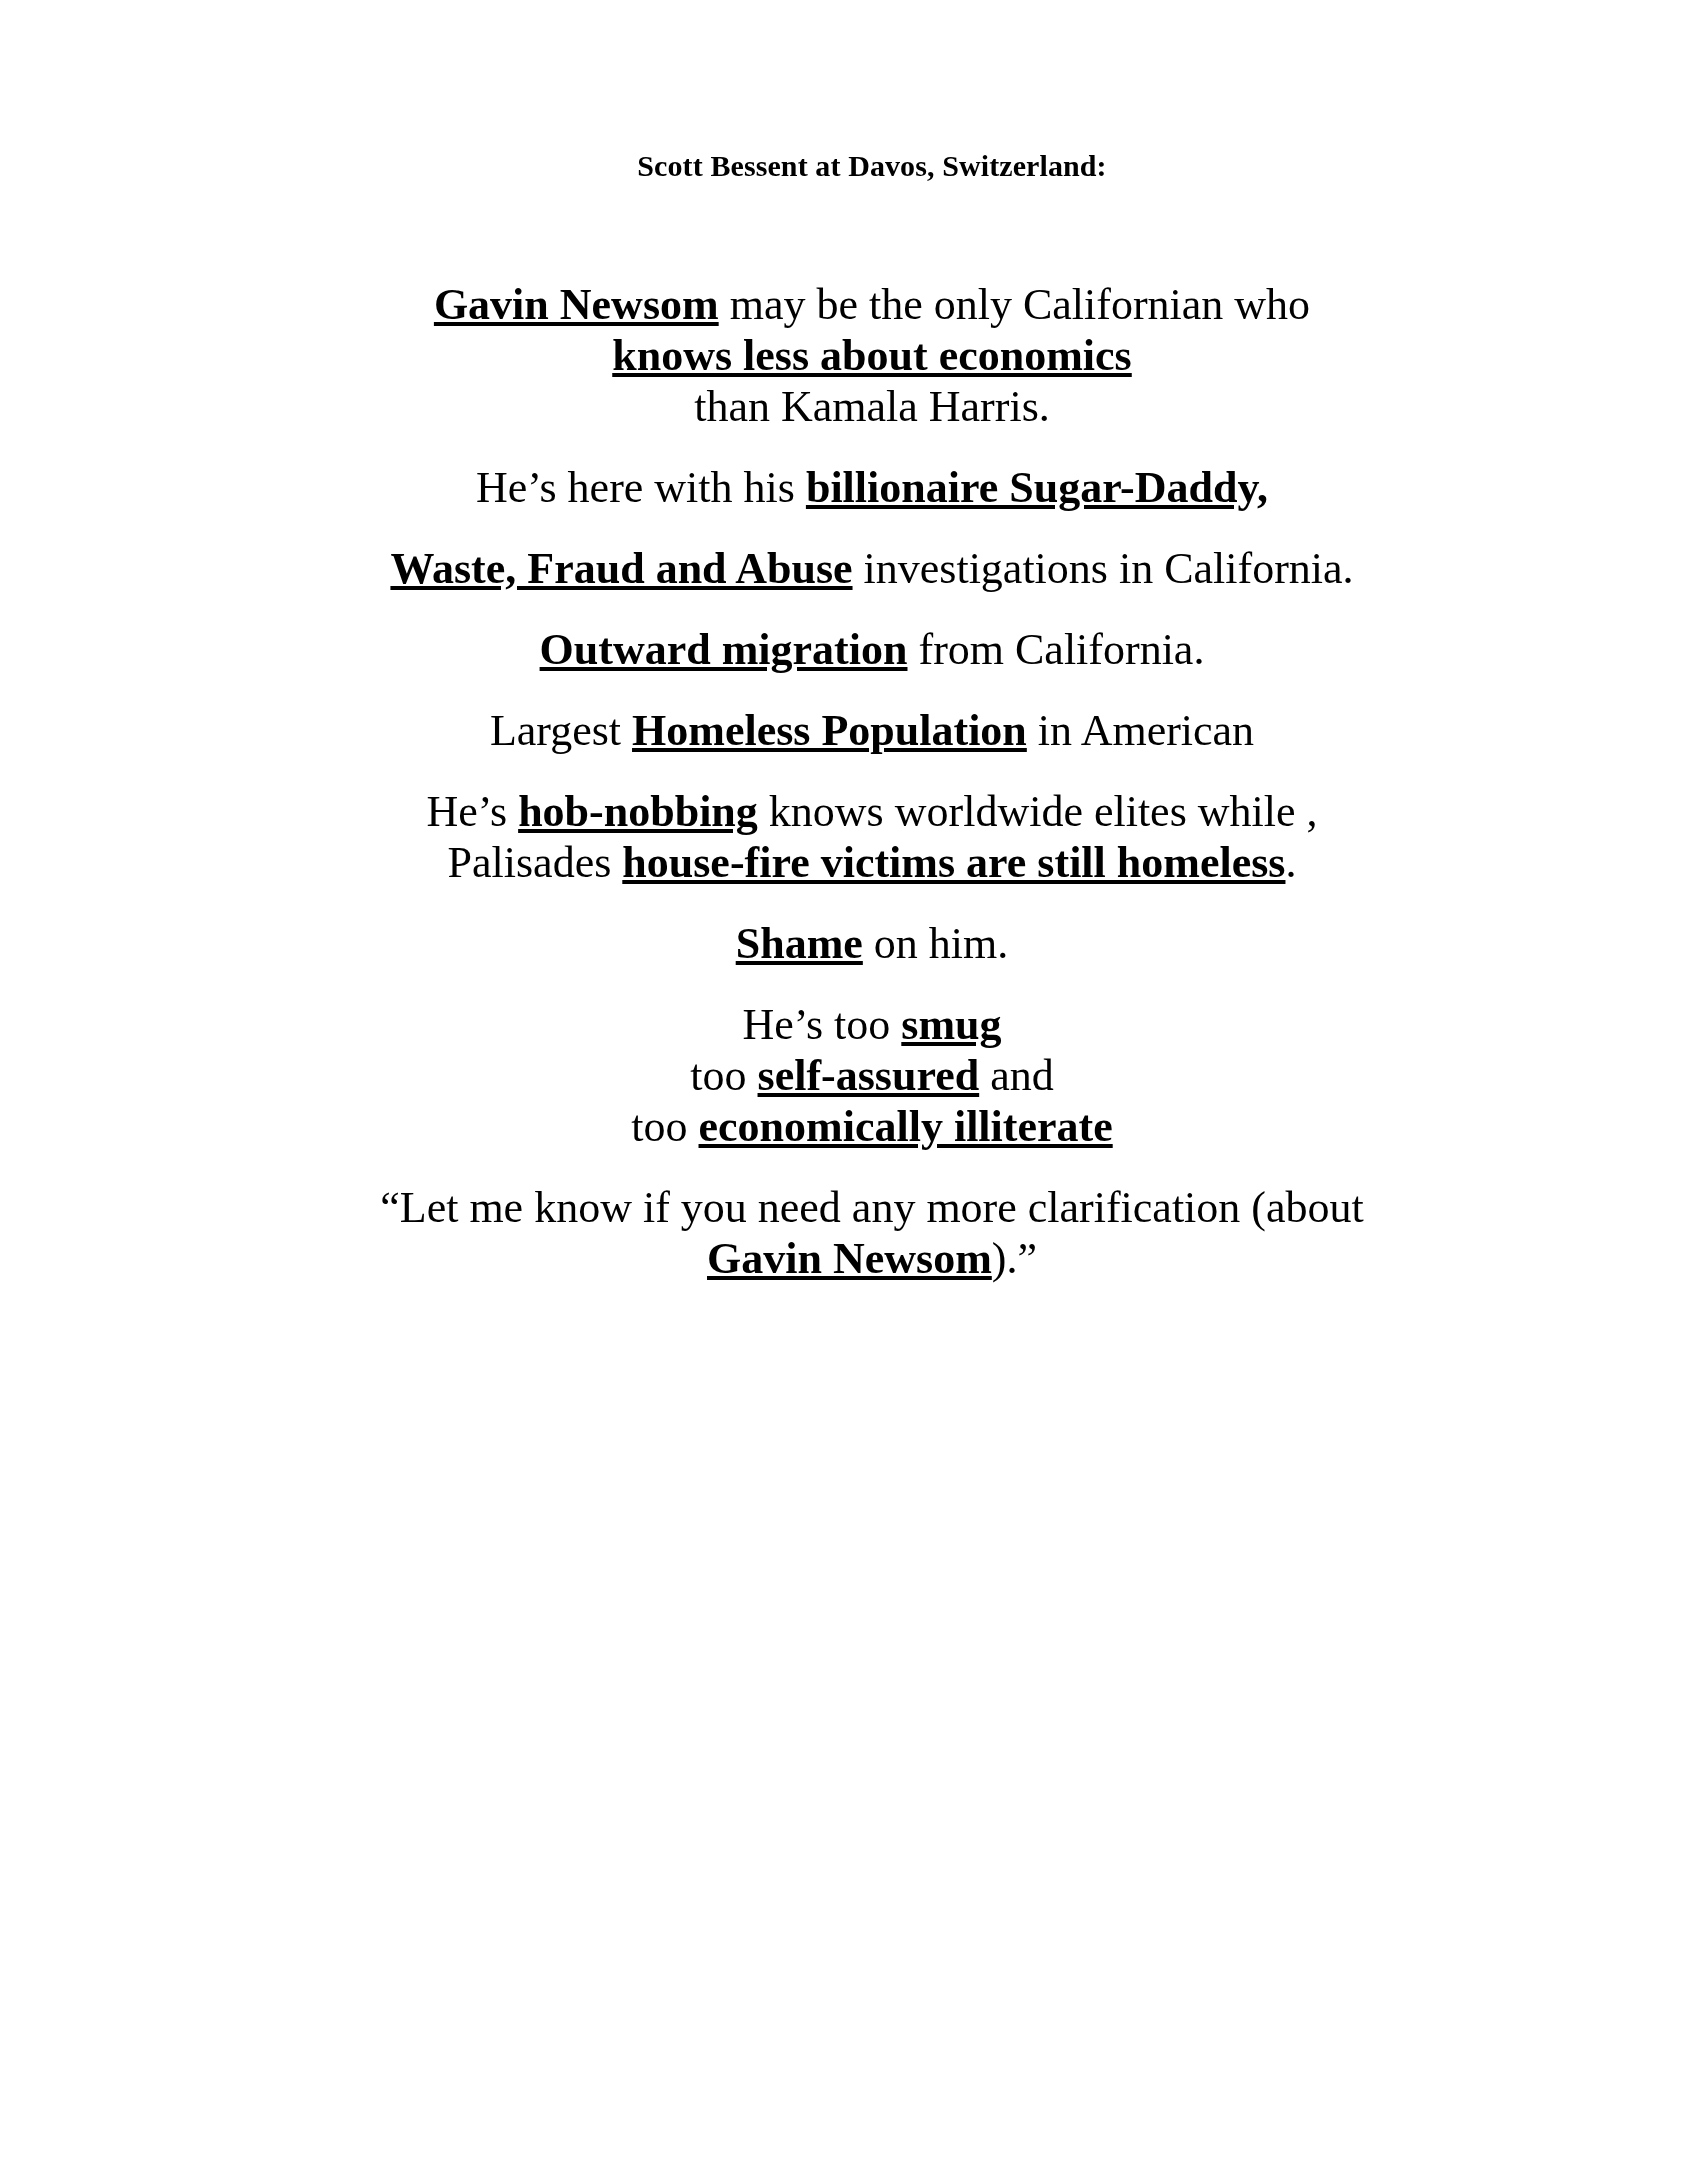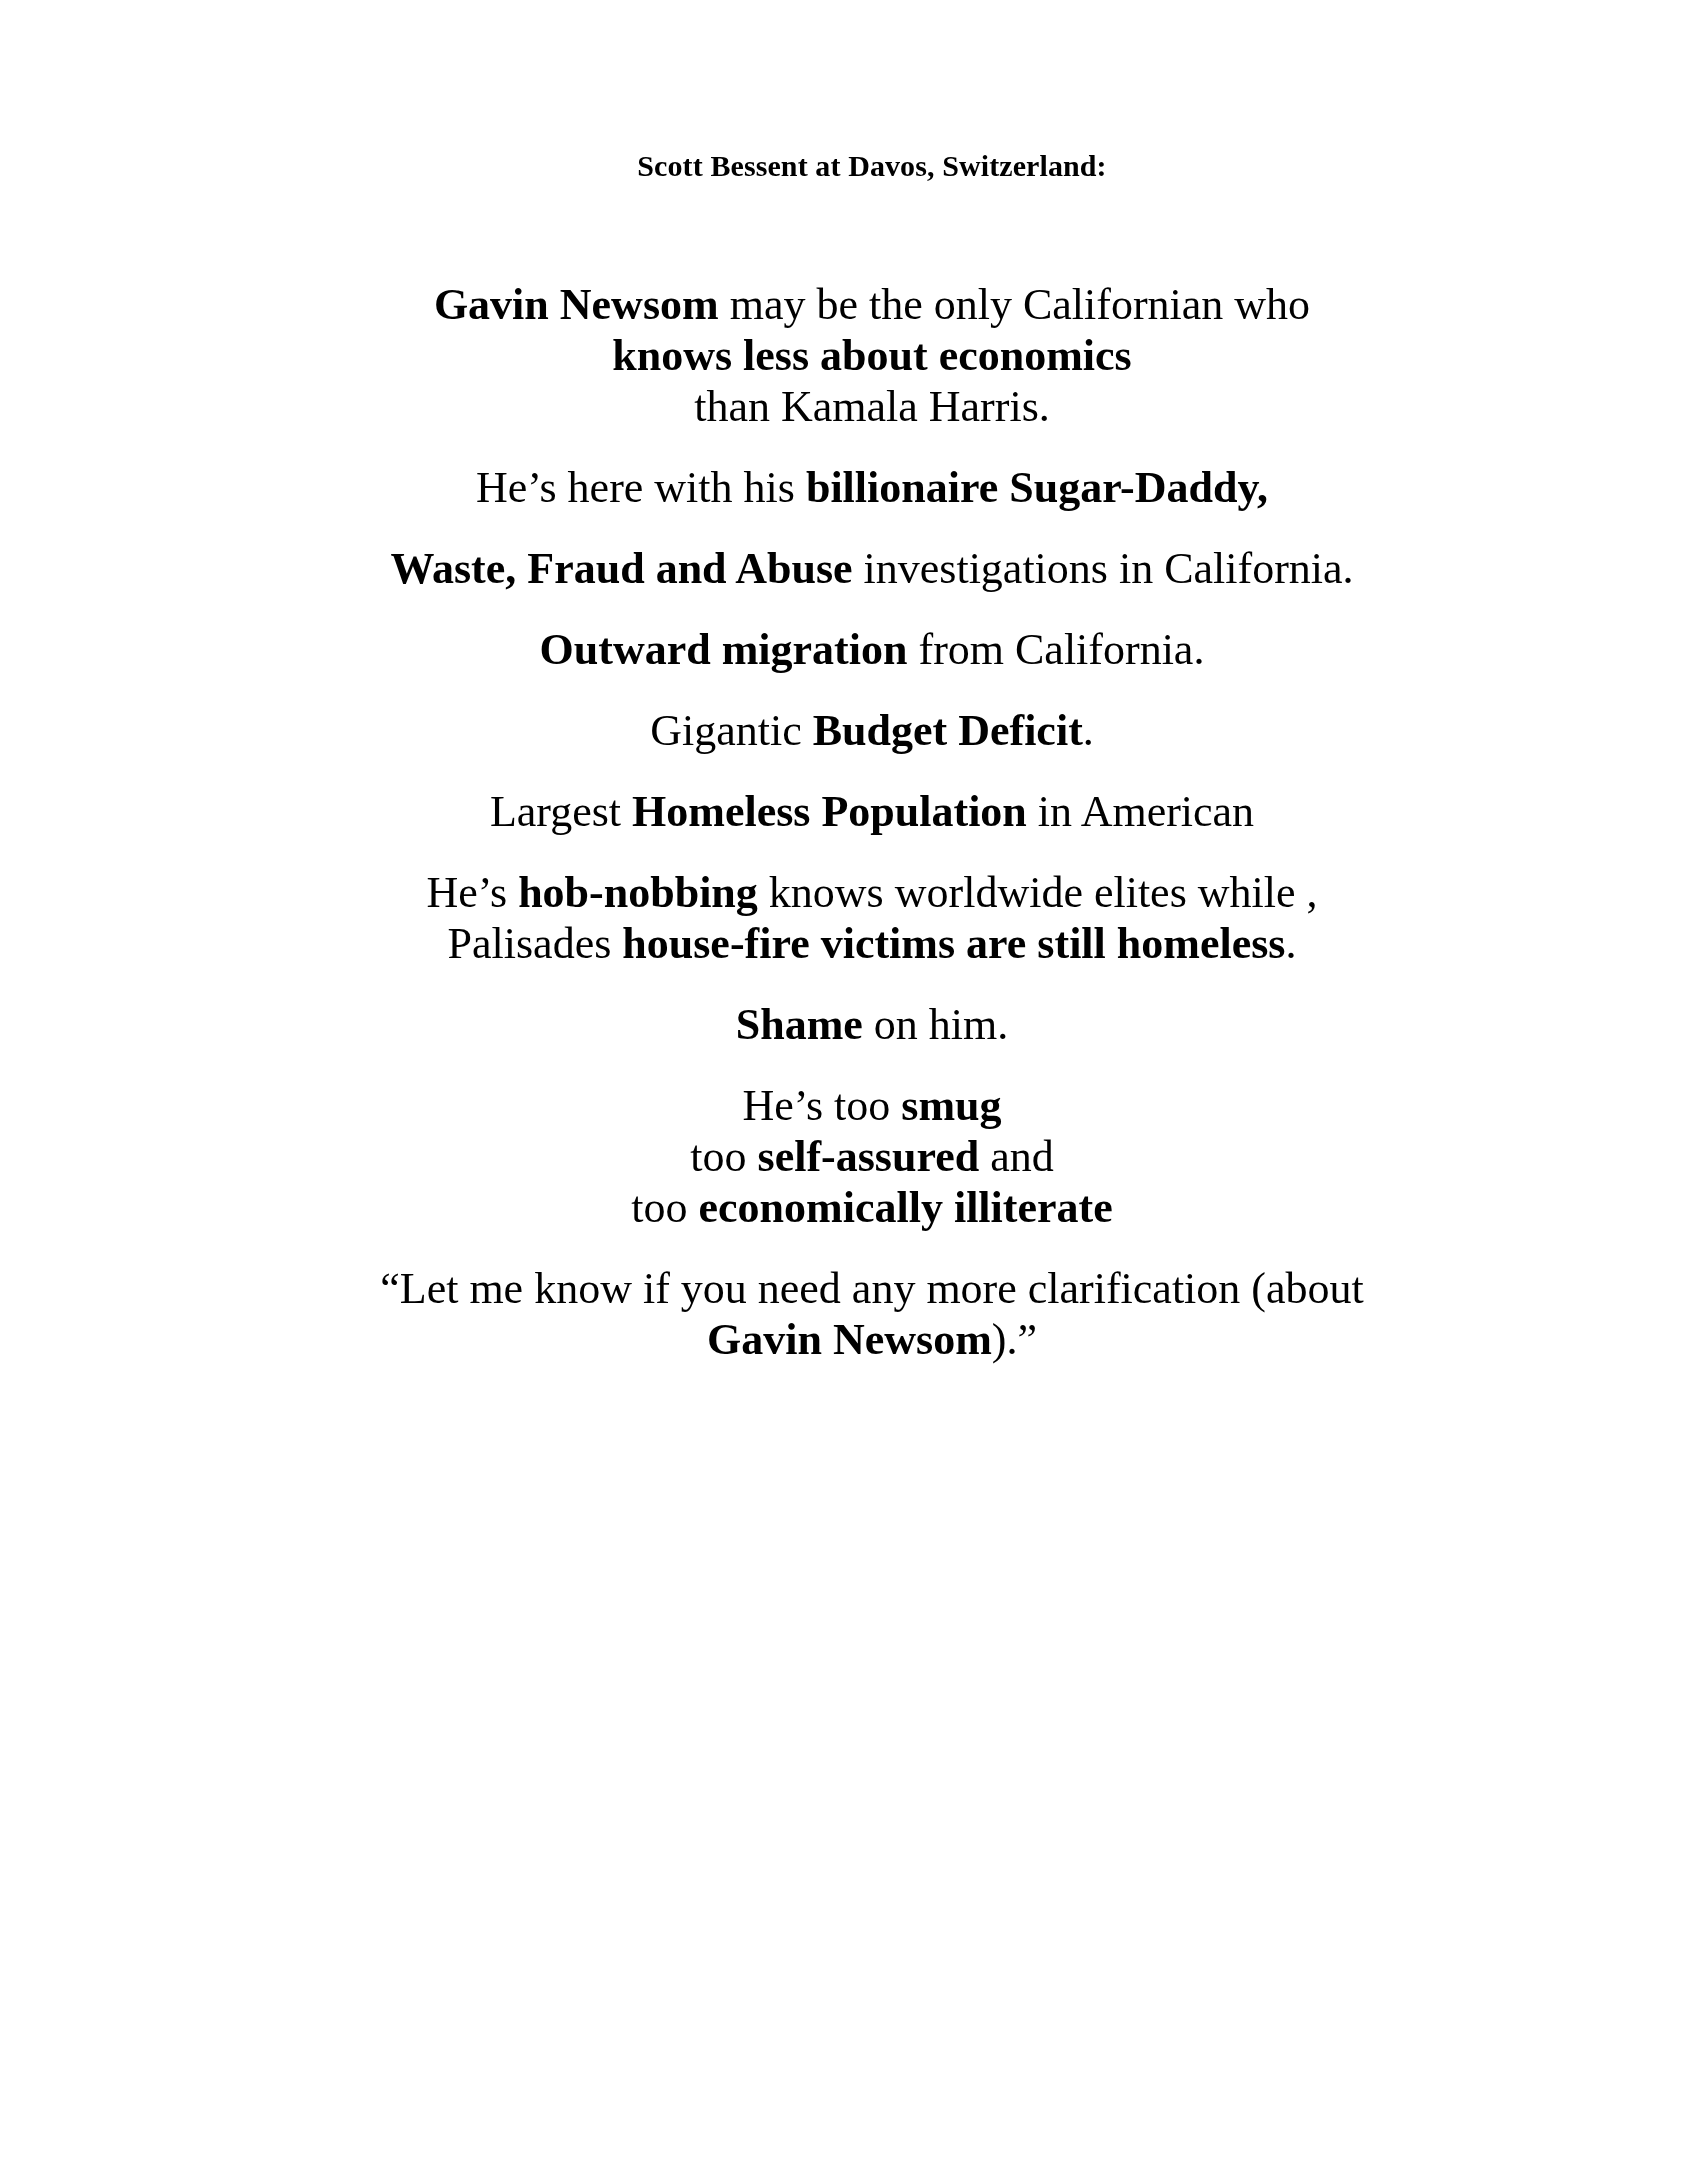--- a/index.html
+++ b/index.html
@@ -38,20 +38,21 @@
     padding: 0;
   }
   .para:last-child {
     margin-bottom: 8px;
   }
   .para .ln {
     display: block;
   }
   b, .b {
     font-weight: bold;
+    text-decoration: underline;
   }
   .r {
     font-weight: normal;
   }
 </style>
 </head>
 <body>
 
 <div id="page">
 
@@ -66,23 +67,20 @@
       <p class="para">
         <span class="ln"><span class="r">He’s here with his </span><span class="b">billionaire Sugar-Daddy,</span></span>
       </p>
       <p class="para">
         <span class="ln"><span class="b">Waste, Fraud and Abuse</span><span class="r"> investigations in California.</span></span>
       </p>
       <p class="para">
         <span class="ln"><span class="b">Outward migration</span><span class="r"> from California.</span></span>
       </p>
       <p class="para">
-        <span class="ln"><span class="r">Gigantic </span><span class="b">Budget Deficit</span><span class="r">.</span></span>
-      </p>
-      <p class="para">
         <span class="ln"><span class="r">Largest </span><span class="b">Homeless Population</span><span class="r"> in American</span></span>
       </p>
       <p class="para">
         <span class="ln"><span class="r">He’s </span><span class="b">hob-nobbing</span><span class="r"> knows worldwide elites while ,</span></span>
         <span class="ln"><span class="r">Palisades </span><span class="b">house-fire victims are still homeless</span><span class="r">.</span></span>
       </p>
       <p class="para">
         <span class="ln"><span class="b">Shame</span><span class="r"> on him.</span></span>
       </p>
       <p class="para">

